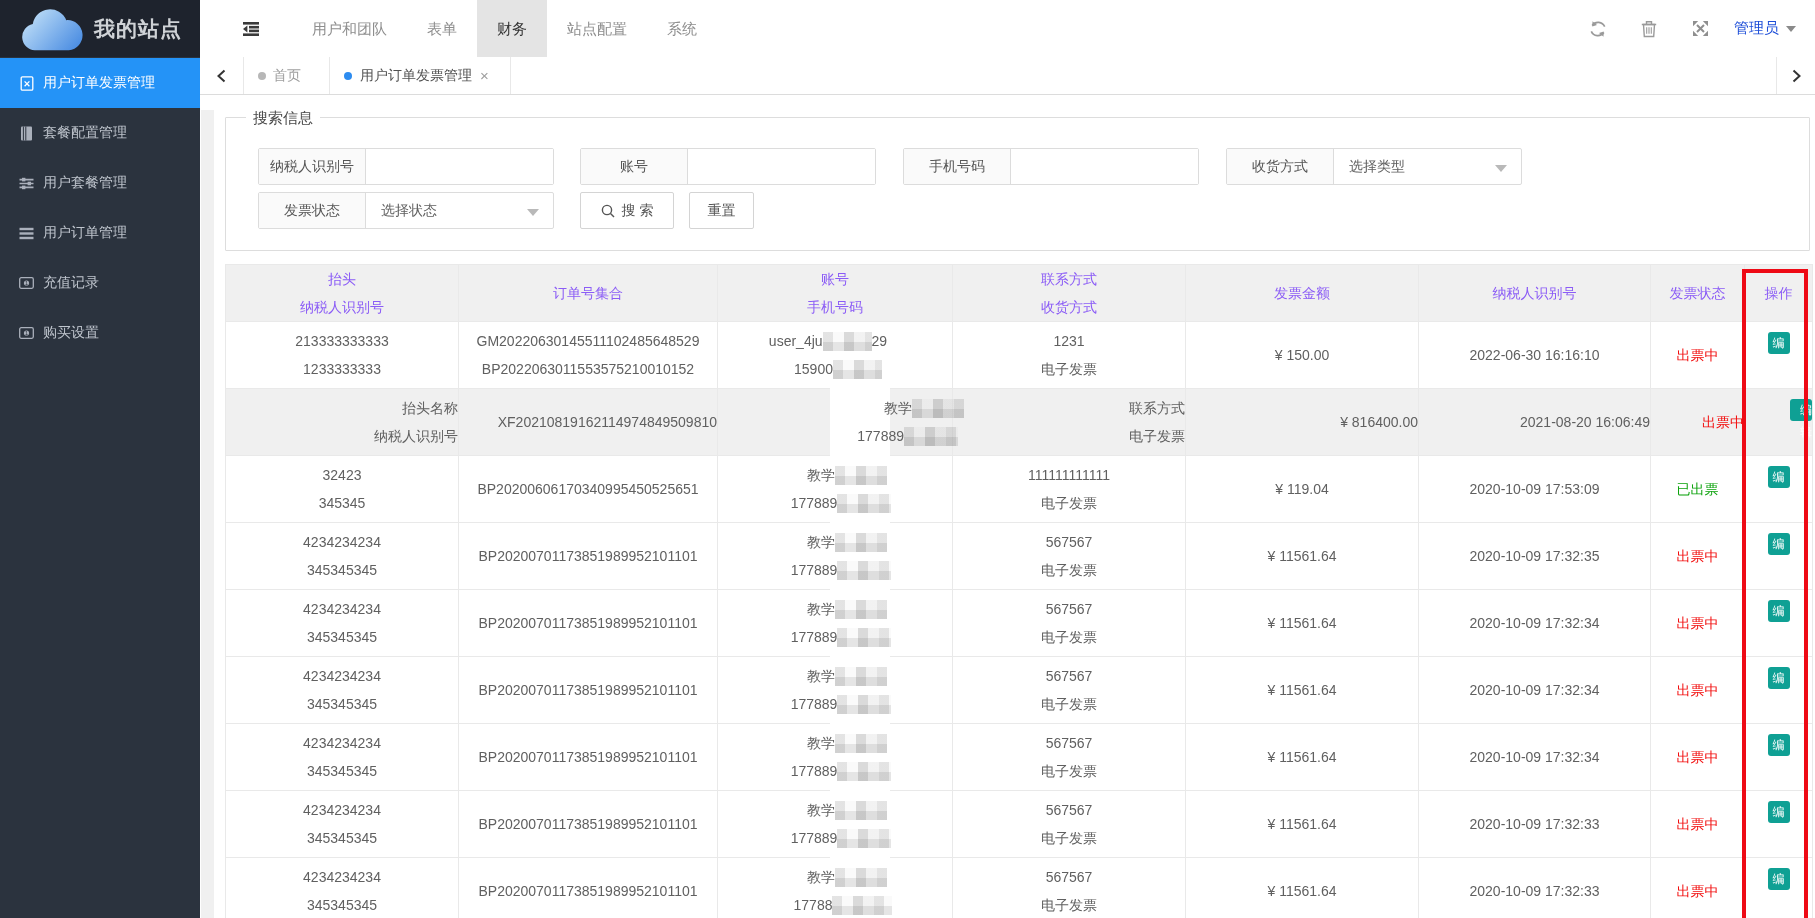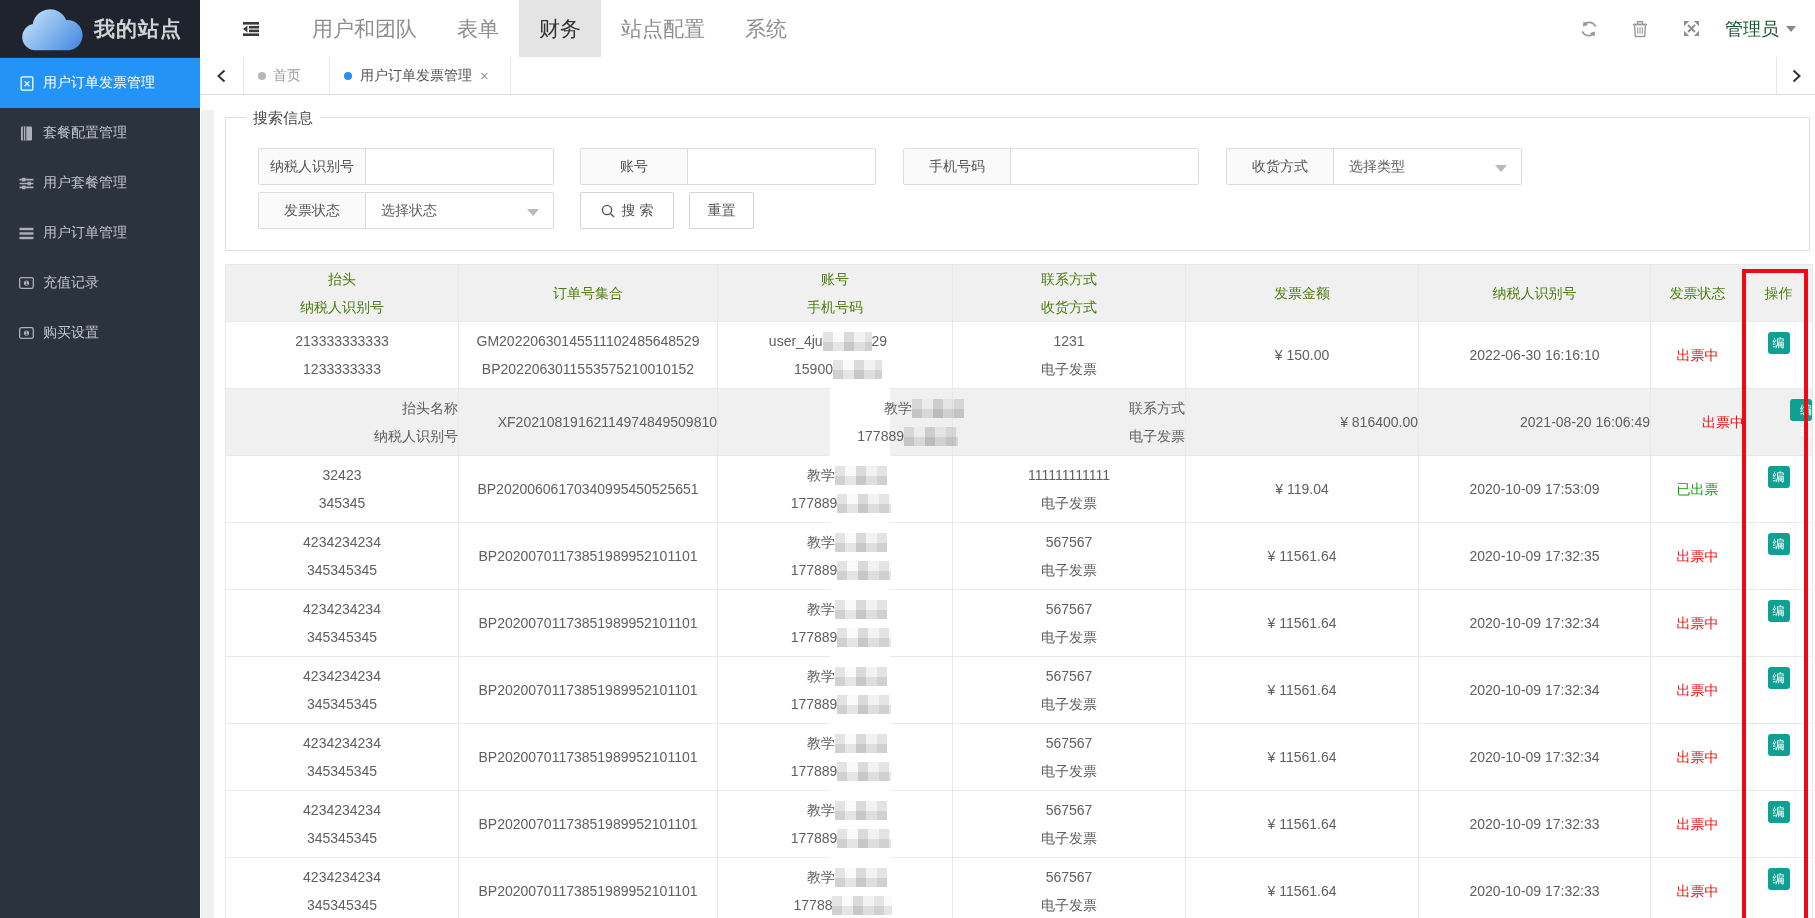--- a/index.html
+++ b/index.html
@@ -16,26 +16,26 @@
   .side-item { height:50px; display:flex; align-items:center; padding-left:19px; color:#bfc5cd; font-size:14px; cursor:pointer; }
   .side-item .sicon { width:15px; height:15px; margin-right:9px; display:flex; align-items:center; justify-content:center; }
   .side-item.active { background:#2493f7; color:#fff; }
 
   
   .main { position:absolute; left:200px; top:0; width:1615px; height:918px; }
 
   .topbar { height:57px; background:#fff; display:flex; align-items:center; position:relative; }
   .hamburger { margin-left:42px; width:17px; height:14px; cursor:pointer; }
   .topnav { display:flex; margin-left:33px; height:57px; }
-  .topnav-item { padding:0 20px; line-height:57px; font-size:21px; color:#8e8e8e; cursor:pointer; white-space:nowrap; }
+  .topnav-item { padding:0 20px; line-height:57px; font-size:15px; color:#8e8e8e; cursor:pointer; white-space:nowrap; }
   .topnav-item.active { background:#e4e4e4; color:#333; }
   .topbar-right { margin-left:auto; display:flex; align-items:center; margin-right:19px; }
   .tb-icon { width:18px; height:18px; margin-left:33px; cursor:pointer; display:flex; align-items:center; justify-content:center; }
   .tb-icon:first-child { margin-left:0; }
-  .admin-name { margin-left:25px; font-size:18px; color:#14532d; cursor:pointer; }
+  .admin-name { margin-left:25px; font-size:15px; color:#1d4ed8; cursor:pointer; }
   .caret-down { margin-left:7px; width:0; height:0; border-left:5px solid transparent; border-right:5px solid transparent; border-top:6px solid #8a8a8a; cursor:pointer; }
 
   
   .tabbar { height:38px; border-bottom:1px solid #dcdcdc; background:#fff; display:flex; position:relative; }
   .tab-arrow { width:44px; height:37px; display:flex; align-items:center; justify-content:center; cursor:pointer; }
   .tab-arrow.left { border-right:1px solid #e8e8e8; }
   .tab-arrow.right { position:absolute; right:0; top:0; width:39px; border-left:1px solid #e8e8e8; background:#fff; }
   .tab { display:flex; align-items:center; border-right:1px solid #e8e8e8; height:37px; cursor:pointer; }
   .tab .dot { width:8px; height:8px; border-radius:50%; background:#b7b7b7; margin-left:14px; }
   .tab .tab-label { margin-left:7px; font-size:14px; color:#9e9e9e; white-space:nowrap; }
@@ -57,21 +57,21 @@
   .gselect { width:187px; display:flex; align-items:center; padding-left:15px; color:#5f5f5f; position:relative; cursor:pointer; }
   .gselect .sel-caret { position:absolute; right:14px; top:16px; width:0; height:0; border-left:6px solid transparent; border-right:6px solid transparent; border-top:7px solid #b9b9b9; }
   .btn { position:absolute; height:37px; border:1px solid #d4d4d4; border-radius:2px; background:#fff; color:#555;
          font-size:14px; display:flex; align-items:center; justify-content:center; cursor:pointer; }
   .btn svg { margin-right:7px; }
 
   
   .table-wrap { position:absolute; left:25px; top:154px; width:1587px; }
   table.grid { border-collapse:collapse; table-layout:fixed; width:1587px; }
   .grid th, .grid td { border:1px solid #e9e9e9; text-align:center; padding:0; }
-  .grid thead th { height:52px; background:#f0f0f0; font-weight:400; color:#4d7c0f; font-size:14px; }
+  .grid thead th { height:52px; background:#f0f0f0; font-weight:400; color:#8b5cf6; font-size:14px; }
   .grid td { height:67px; color:#606060; font-size:14px; }
   .grid tr.shaded td { background:#f0f0f0;text-align:right; }
   .cell { position:relative; z-index:10; line-height:28px; }
   .st-red { color:#f20c0c; }
   .st-green { color:#0da30d; }
   .edit-btn { display:inline-block; width:22px; height:22px; line-height:22px; background:#0fa094; color:#fff; font-size:12px; border-radius:3px; cursor:pointer; }
 
   
   .censor-lane { position:absolute; left:630px; top:222px; width:60px; height:601px; background:#fff; z-index:5; }
   .cz { display:inline-block; height:19px; vertical-align:-5px;

